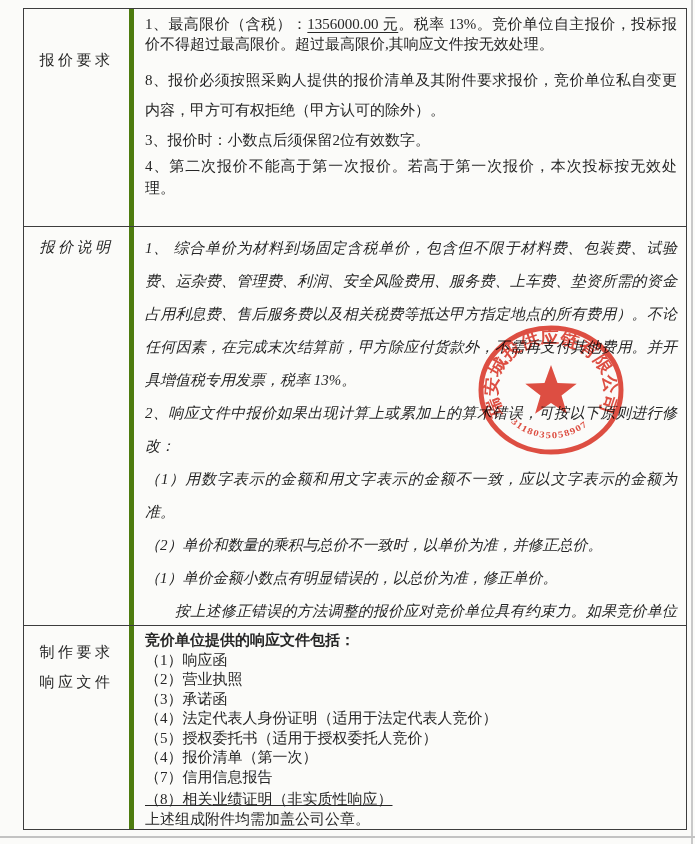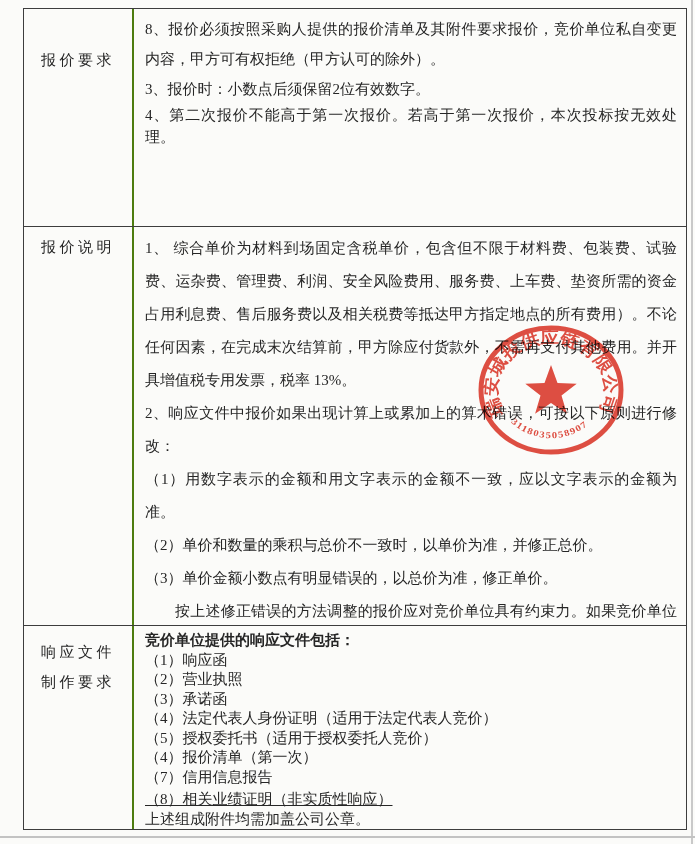--- a/index.html
+++ b/index.html
@@ -18,25 +18,25 @@
 
   .doc-table{
     position:absolute;left:23px;top:8px;width:664px;height:822px;
     border:1.5px solid #3d3d3d;
     box-sizing:border-box;
     display:flex;flex-direction:column;
     background:transparent;
   }
   .trow{display:flex;box-sizing:border-box;}
   .trow.r1{height:228px;border-bottom:1px solid #3d3d3d;}
-  .trow.r2{height:399px;border-bottom:1px solid #3d3d3d;}
+  .trow.r2{height:399px;border-bottom:1px solid #3d3d3d;font-style:italic;}
   .trow.r3{flex:1;}
   .th-cell{
     width:110px;flex:0 0 110px;
-    border-right:2px solid #4d7c0f;
+    border-right:5px solid #4d7c0f;
     box-sizing:border-box;
     text-align:center;
     font-size:15px;
     letter-spacing:3.5px;
   }
   .r1 .th-cell{padding-top:42px;}
   .r2 .th-cell{padding-top:11px;}
   .r3 .th-cell{padding-top:11px;line-height:30px;}
   .td-cell{
     flex:1;box-sizing:border-box;
@@ -76,44 +76,45 @@
 
 <div class="page">
 
   <div class="doc-table">
 
     <div class="trow r1">
       <div class="th-cell">
         <span>报价要求</span>
       </div>
       <div class="td-cell">
+          <p class="para p-tight"><span>1、最高限价（含税）：</span><span class="u">1356000.00 元</span><span>。税率 13%。竞价单位自主报价，投标报价不得超过最高限价。超过最高限价,其响应文件按无效处理。</span></p>
           <p class="para p-loose"><span>8、报价必须按照采购人提供的报价清单及其附件要求报价，竞价单位私自变更内容，甲方可有权拒绝（甲方认可的除外）。</span></p>
           <p class="para p-loose"><span>3、报价时：小数点后须保留2位有效数字。</span></p>
           <p class="para p-end"><span>4、第二次报价不能高于第一次报价。若高于第一次报价，本次投标按无效处理。</span></p>
         </div>
     </div>
 
     <div class="trow r2">
       <div class="th-cell">
         <span>报价说明</span>
       </div>
       <div class="td-cell">
           <p class="para p-x2"><span>1、 综合单价为材料到场固定含税单价，包含但不限于材料费、包装费、试验费、运杂费、管理费、利润、安全风险费用、服务费、上车费、垫资所需的资金占用利息费、售后服务费以及相关税费等抵达甲方指定地点的所有费用）。不论任何因素，在完成末次结算前，甲方除应付货款外，不需再支付其他费用。并开具增值税专用发票，税率 13%。</span></p>
           <p class="para p-x2"><span>2、响应文件中报价如果出现计算上或累加上的算术错误，可按以下原则进行修改：</span></p>
           <p class="para p-x2"><span>（1）用数字表示的金额和用文字表示的金额不一致，应以文字表示的金额为准。</span></p>
           <p class="para p-x2"><span>（2）单价和数量的乘积与总价不一致时，以单价为准，并修正总价。</span></p>
-          <p class="para p-x2"><span>（3）单价金额小数点有明显错误的，以总价为准，修正单价。</span></p>
+          <p class="para p-x2"><span>（1）单价金额小数点有明显错误的，以总价为准，修正单价。</span></p>
           <p class="para p-x2 indent"><span>按上述修正错误的方法调整的报价应对竞价单位具有约束力。如果竞价单位不接受修正后的价格，其响应文件无效处理（即废标）。</span></p>
         </div>
     </div>
 
     <div class="trow r3">
       <div class="th-cell">
+        <div>制作要求</div>
         <div>响应文件</div>
-        <div>制作要求</div>
       </div>
       <div class="td-cell">
           <p class="para p-list"><span class="b">竞价单位提供的响应文件包括：</span></p>
           <p class="para p-list"><span>（1）响应函</span></p>
           <p class="para p-list"><span>（2）营业执照</span></p>
           <p class="para p-list"><span>（3）承诺函</span></p>
           <p class="para p-list"><span>（4）法定代表人身份证明（适用于法定代表人竞价）</span></p>
           <p class="para p-list"><span>（5）授权委托书（适用于授权委托人竞价）</span></p>
           <p class="para p-list"><span>（4）报价清单（第一次）</span></p>
           <p class="para p-list"><span>（7）信用信息报告</span></p>

